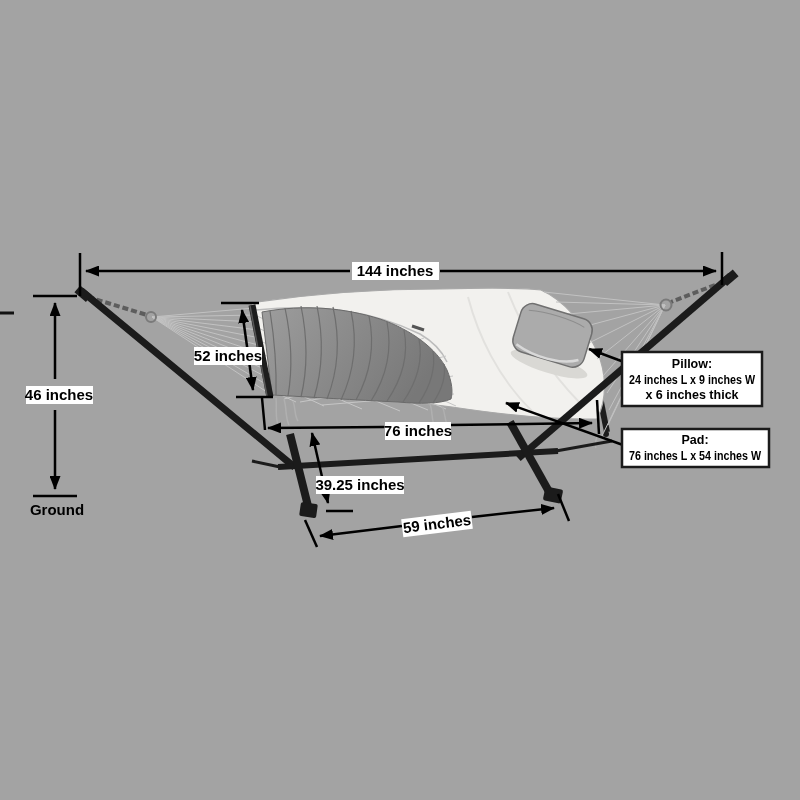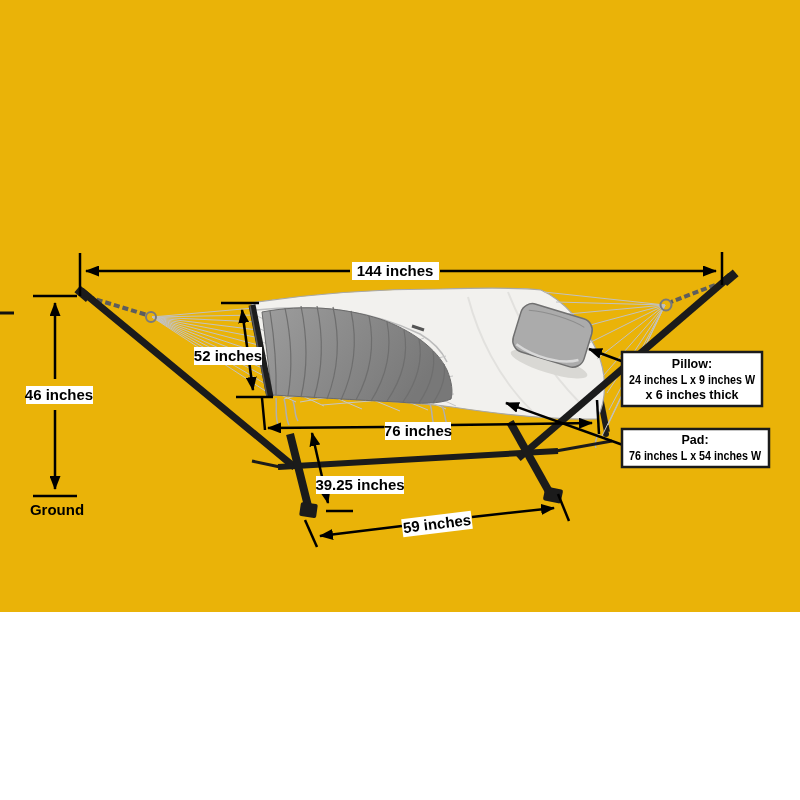--- a/index.html
+++ b/index.html
@@ -1,16 +1,16 @@
 <!DOCTYPE html>
 <html><head>
 <meta charset="utf-8">
 <style>
   html,body{margin:0;padding:0;background:#ffffff;}
-  .stage{position:relative;width:800px;height:612px;background:#eab308;overflow:hidden;
+  .stage{position:relative;width:800px;height:800px;background:#a3a3a3;overflow:hidden;
          font-family:"Liberation Sans", sans-serif;}
   svg text{font-family:"Liberation Sans", sans-serif;font-weight:bold;fill:#000;}
   .dimtext{font-size:15px;}
   .boxtext{font-size:12.5px;}
   .groundtext{font-size:15px;}
 </style>
 </head>
 <body>
 
 <div class="stage">

